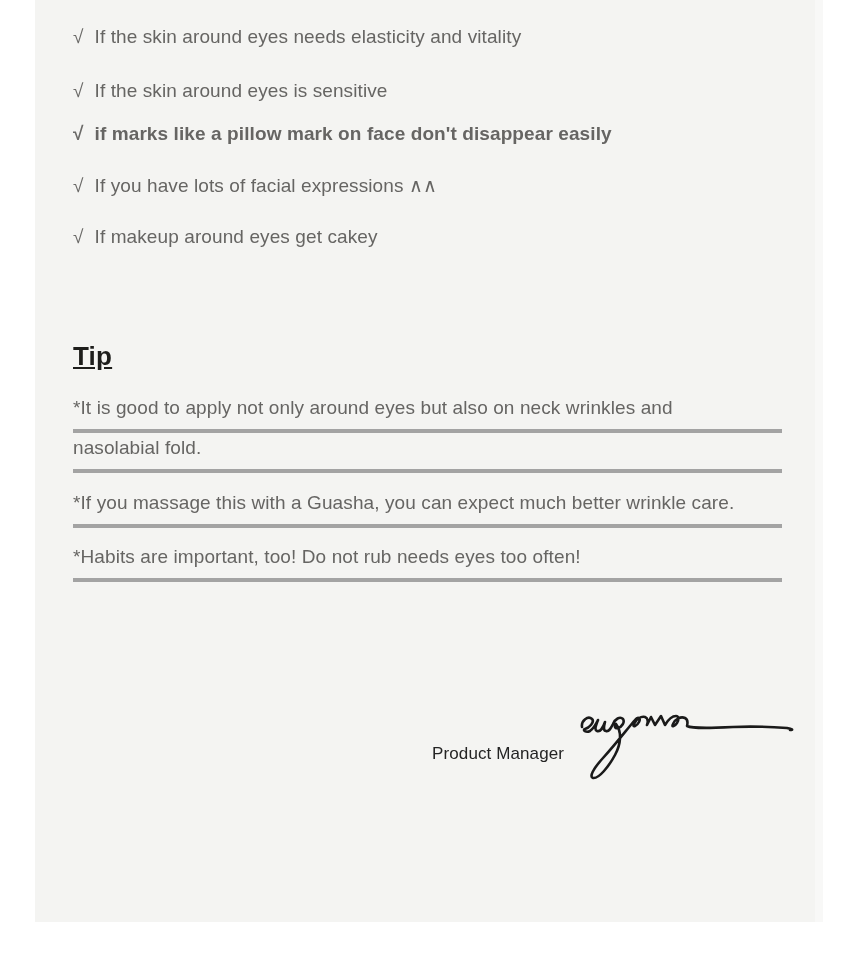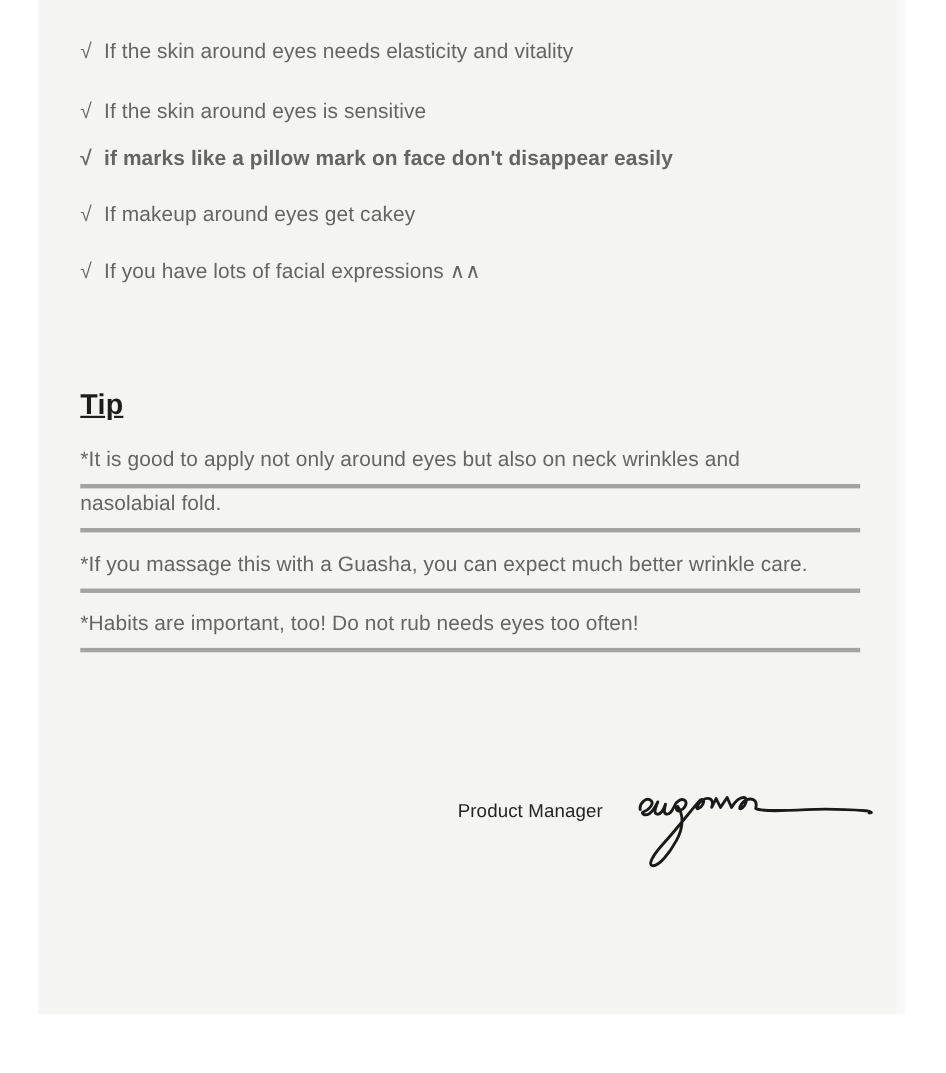--- a/index.html
+++ b/index.html
@@ -40,21 +40,21 @@
     font-size: 19px;
     line-height: 22px;
     letter-spacing: 0.1px;
     white-space: nowrap;
   }
   .check-item .mark {
     display: inline-block;
     margin-right: 11px;
     color: #6b6a68;
   }
-  .ci-1 { margin-top: 37px; }
+  .ci-1 { margin-top: 26px; }
   .ci-2 { margin-top: 32px; }
   .ci-3 { margin-top: 21px; font-weight: bold; }
   .ci-4 { margin-top: 29px; }
   .ci-5 { margin-top: 30px; }
   
   .tip-heading {
     margin: 93px 0 0 0;
     font-size: 26px;
     line-height: 30px;
     font-weight: bold;
@@ -75,23 +75,22 @@
   .tl-1 { margin-top: 26px; }
   .tl-2 { margin-top: 4px; }
   .tl-3 { margin-top: 19px; }
   .tl-4 { margin-top: 18px; }
   
   .signature-row {
     margin-top: 113px;
     height: 95px;
     display: flex;
     justify-content: flex-end;
-    align-items: flex-start;
+    align-items: center;
     position: relative;
-    gap: 16px;
   }
   .pm-label {
     margin-top: 22px;
     font-size: 17px;
     line-height: 20px;
     color: #242424;
     letter-spacing: 0.1px;
     white-space: nowrap;
   }
   .signature-svg {
@@ -111,25 +110,25 @@
     <div>
       <div class="check-item ci-1">
         <span class="mark">√</span><span>If the skin around eyes needs elasticity and vitality</span>
       </div>
       <div class="check-item ci-2">
         <span class="mark">√</span><span>If the skin around eyes is sensitive</span>
       </div>
       <div class="check-item ci-3">
         <span class="mark">√</span><span>if marks like a pillow mark on face don't disappear easily</span>
       </div>
+      <div class="check-item ci-5">
+        <span class="mark">√</span><span>If you have lots of facial expressions ∧∧</span>
+      </div>
       <div class="check-item ci-4">
         <span class="mark">√</span><span>If makeup around eyes get cakey</span>
-      </div>
-      <div class="check-item ci-5">
-        <span class="mark">√</span><span>If you have lots of facial expressions ∧∧</span>
       </div>
     </div>
 
     <h2 class="tip-heading">Tip</h2>
 
     <div>
       <div class="tip-line tl-1">*It is good to apply not only around eyes but also on neck wrinkles and</div>
       <div class="tip-line tl-2">nasolabial fold.</div>
       <div class="tip-line tl-3">*If you massage this with a Guasha, you can expect much better wrinkle care.</div>
       <div class="tip-line tl-4">*Habits are important, too! Do not rub needs eyes too often!</div>

